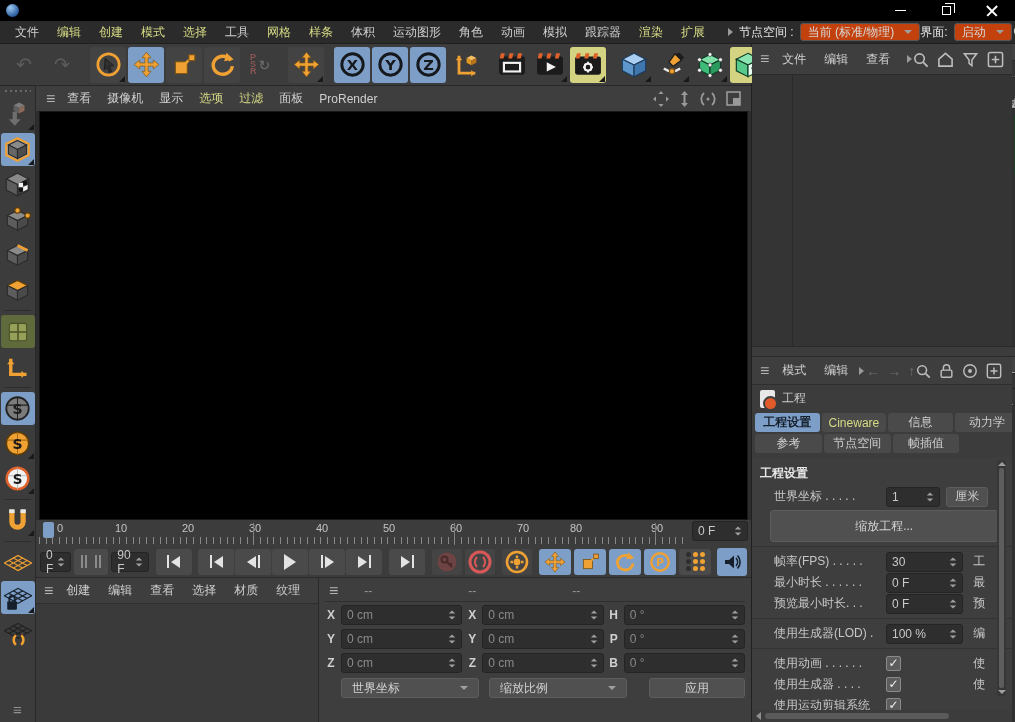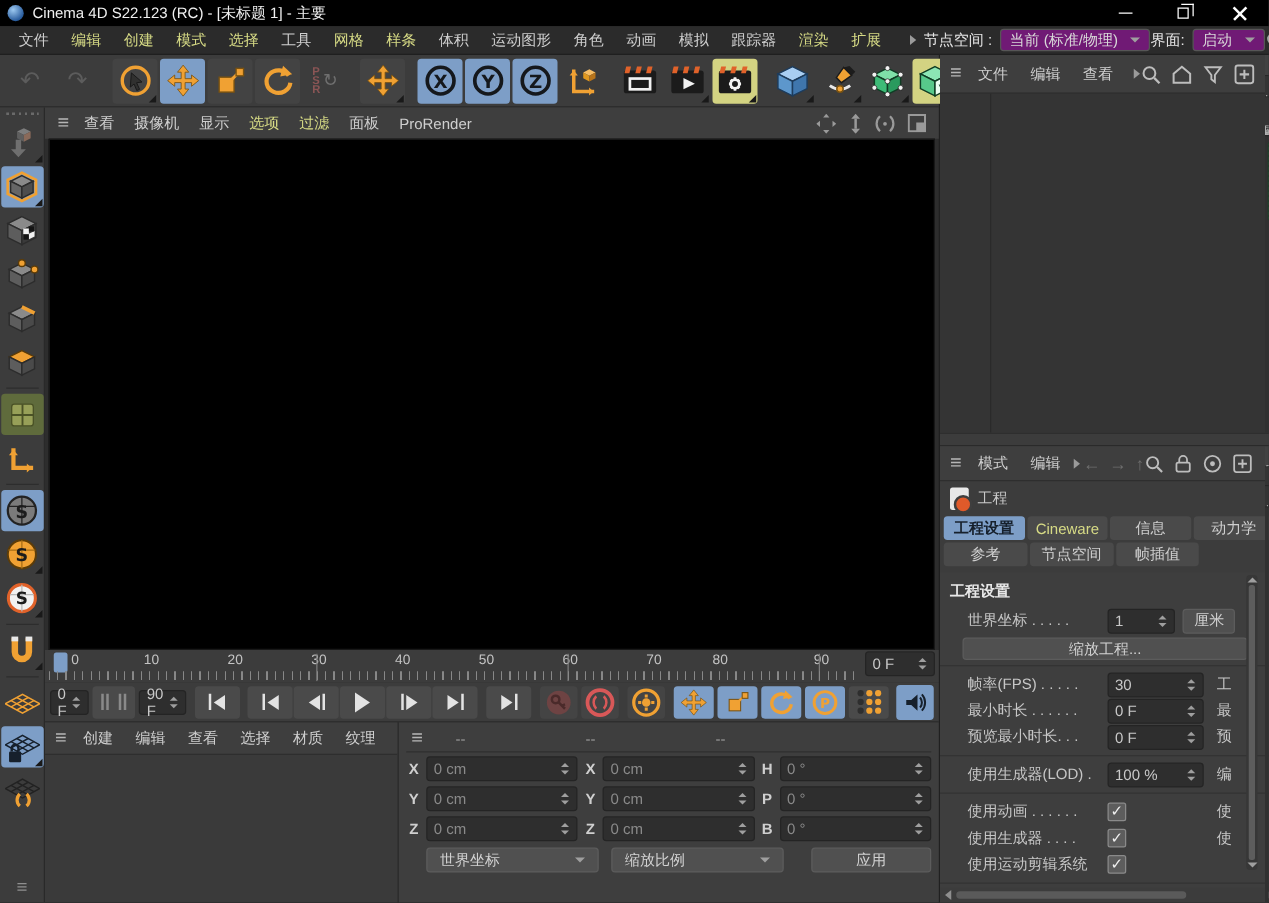--- a/index.html
+++ b/index.html
@@ -19,21 +19,21 @@
   .g-close{position:relative;width:12px;height:12px}
   .g-close::before,.g-close::after{content:"";position:absolute;left:-1px;top:5px;width:14px;height:1.5px;background:#fff}
   .g-close::before{transform:rotate(45deg)}.g-close::after{transform:rotate(-45deg)}
 
   
   .menubar{height:23px;background:#2b2b2b;border-bottom:1px solid #1f1f1f;display:flex;align-items:center;padding:0 6px;flex:0 0 auto}
   .menu-item{padding:0 9px;color:#cfcfcf;white-space:nowrap}
   .menu-item.accent{color:#d6da85}
   .mb-arrow{width:0;height:0;border-left:5px solid #9a9a9a;border-top:4px solid transparent;border-bottom:4px solid transparent;margin:0 6px 0 14px}
   .mb-label{color:#e5e5e5;margin-right:6px;white-space:nowrap}
-  .dropdown{background:#701a75;border:1px solid #565656;border-radius:3px;height:18px;display:flex;align-items:center;padding:0 7px;color:#d8d8d8;white-space:nowrap}
+  .dropdown{background:#c2410c;border:1px solid #565656;border-radius:3px;height:18px;display:flex;align-items:center;padding:0 7px;color:#d8d8d8;white-space:nowrap}
   .dropdown .dn{margin-left:10px}
   .dn{width:0;height:0;border-left:4px solid transparent;border-right:4px solid transparent;border-top:4px solid #9f9f9f}
   .up{width:0;height:0;border-left:4px solid transparent;border-right:4px solid transparent;border-bottom:4px solid #9f9f9f}
   .mb-gap{width:24px}
   .mb-search{margin-left:auto}
 
   
   .mainrow{flex:1;display:flex;min-height:0}
   .left-col{width:752px;display:flex;flex-direction:column;border-right:1px solid #202020}
   .right-col{flex:1;display:flex;flex-direction:column;position:relative;background:#3c3c3c}
@@ -141,42 +141,41 @@
   .tab{flex:1;background:#4a4a4a;border-radius:3px;height:19px;display:flex;align-items:center;justify-content:center;color:#cfcfcf;white-space:nowrap;overflow:hidden}
   .tab.active{background:#7d9ec7;color:#16202c;font-weight:bold}
   .tab.accent{color:#d6da85}
   .tabrow.second{padding-right:60px}
   .am-content{flex:1;background:#3e3e3e;position:relative;overflow:hidden;padding-top:2px}
   .sec-head{font-weight:bold;color:#e8e8e8;padding:5px 8px 4px}
   .prow{display:flex;align-items:center;height:21px;padding-left:22px;padding-right:34px}
   .plabel{width:112px;color:#c6c6c6;white-space:nowrap;overflow:hidden;flex:0 0 auto}
   .pfield{flex:1;min-width:0}
   .unit-btn{margin-left:6px;padding:0 8px;flex:0 0 auto}
-  .wide-btn{margin:3px 24px 3px 18px;height:18px}
+  .wide-btn{margin:3px 24px 3px 18px;height:32px}
   .pdiv{height:1px;background:#333;margin:4px 0}
   .cut{width:15px;overflow:hidden;white-space:nowrap;margin-left:10px;color:#c6c6c6;flex:0 0 auto}
   .cb{width:15px;height:15px;background:#5d5d5d;border:1px solid #8a8a8a;border-radius:2px;color:#f2f2f2;font-size:12px;line-height:13px;text-align:center;font-weight:bold}
   .vscroll{position:absolute;right:16px;top:2px;bottom:14px;width:9px;display:flex;flex-direction:column;align-items:center;background:#373737;border-radius:3px}
   .vscroll .thumb{flex:1;width:5px;background:#5d5d5d;border-radius:2px;margin:2px 0}
   .hscroll{height:12px;background:#3c3c3c;display:flex;align-items:center;padding:0 4px;gap:4px;flex:0 0 auto}
   .hthumb{flex:1;height:6px;background:#5a5a5a;border-radius:3px;margin-right:60px}
   .larr{width:0;height:0;border-top:4px solid transparent;border-bottom:4px solid transparent;border-right:5px solid #8f8f8f}
   .rarr{width:0;height:0;border-top:4px solid transparent;border-bottom:4px solid transparent;border-left:5px solid #8f8f8f}
 
   svg{display:block}
   svg text{font-family:"DejaVu Sans",sans-serif}
 </style>
 </head>
 <body>
 
 <div class="app">
 
   <div class="titlebar">
     <div class="logo"></div>
-    <div class="title-text">Cinema 4D S22.123 (RC) - [未标题 1] - 主要</div>
     <div class="win-btns">
       <div class="win-btn">
           <div class="g-min"></div>
         </div>
       <div class="win-btn">
           <div class="g-rest"></div>
         </div>
       <div class="win-btn">
           <div class="g-close"></div>
         </div>

